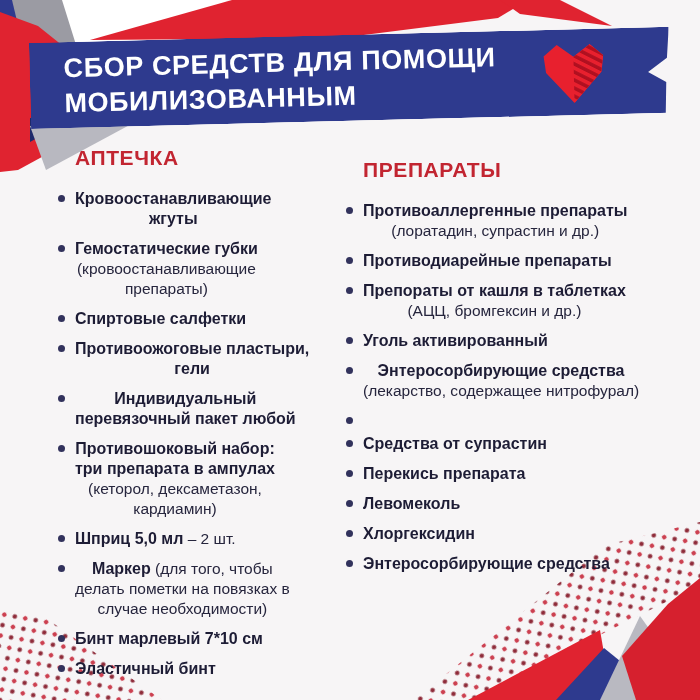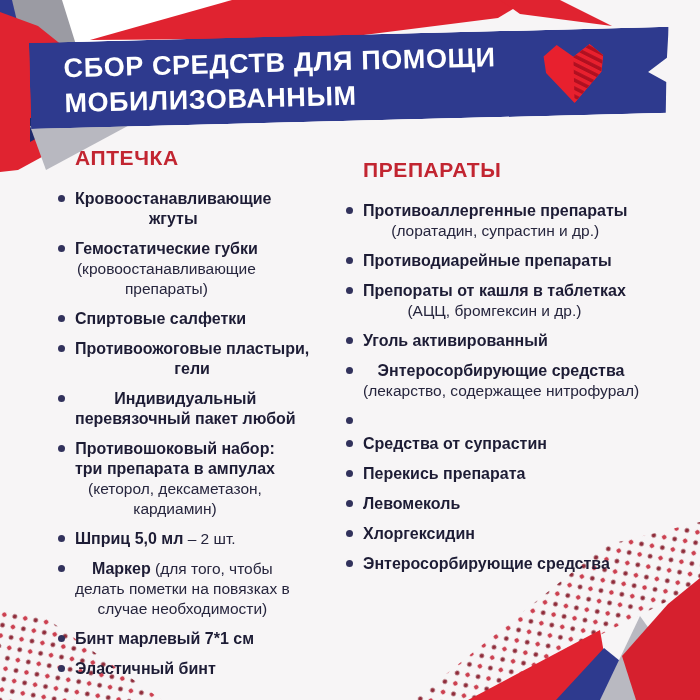--- a/index.html
+++ b/index.html
@@ -134,21 +134,21 @@
           <span class="txt"><span class="b">Шприц 5,0 мл</span><span class="r"> – 2 шт.</span></span>
         </li>
         <li class="item">
           <span class="dot"></span>
           <span class="txt"><span class="b">Маркер</span><span class="r"> (для того, чтобы
 делать пометки на повязках в
 случае необходимости)</span></span>
         </li>
         <li class="item">
           <span class="dot"></span>
-          <span class="txt"><span class="b">Бинт марлевый 7*1 см</span></span>
+          <span class="txt"><span class="b">Бинт марлевый 7*10 см</span></span>
         </li>
         <li class="item">
           <span class="dot"></span>
           <span class="txt"><span class="b">Эластичный бинт</span></span>
         </li>
       </ul>
   </div>
 
   <div class="col" id="col-right">
     <h2 class="col-heading">ПРЕПАРАТЫ</h2>

